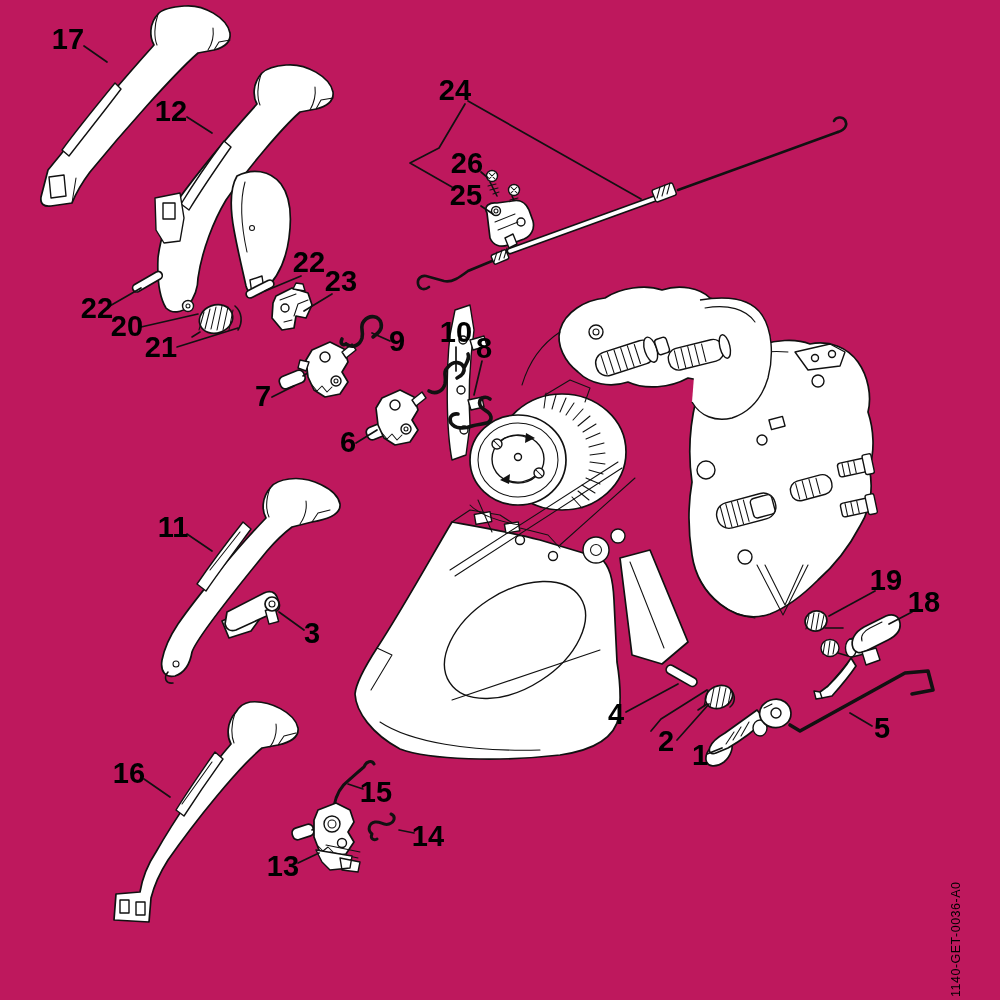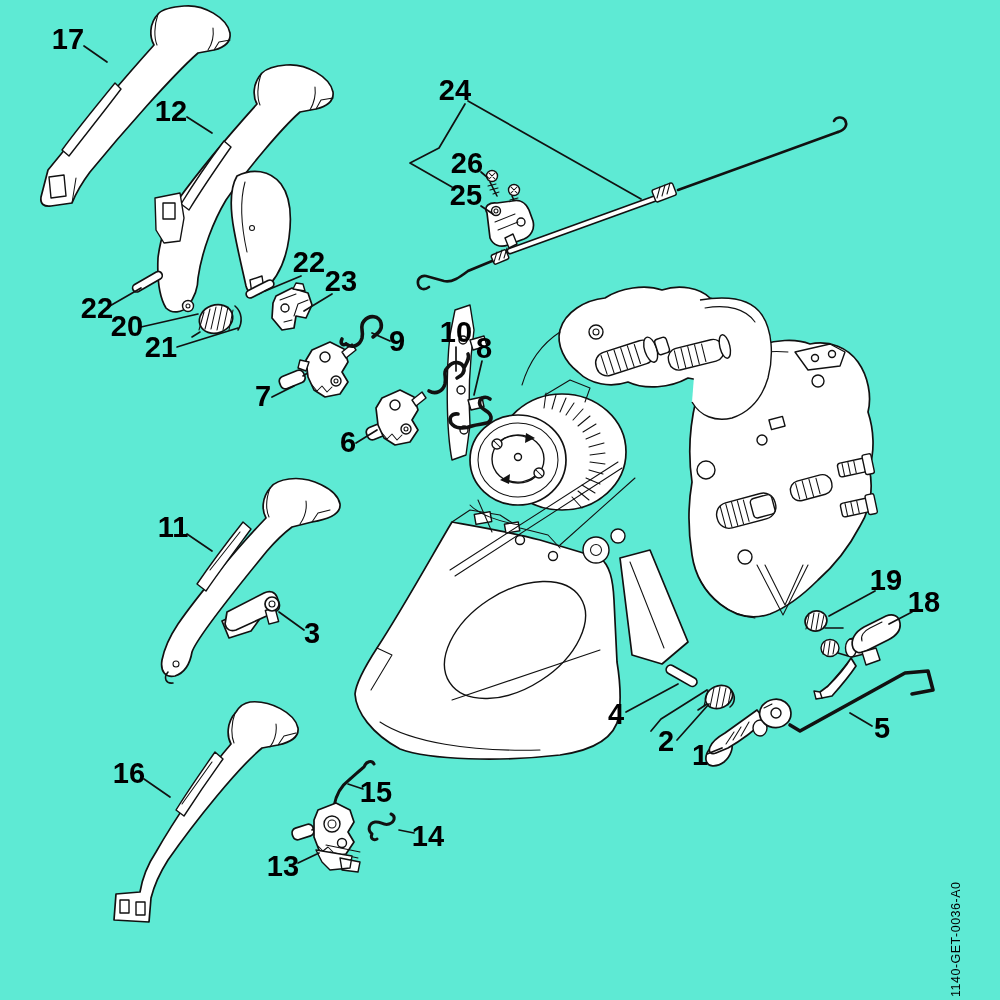--- a/index.html
+++ b/index.html
@@ -1,16 +1,16 @@
 <!DOCTYPE html>
 <html><head>
 <meta charset="utf-8">
 <style>
   html,body{margin:0;padding:0;background:#fff;}
-  #stage{position:relative;width:1000px;height:1000px;background:#5eead4;overflow:hidden;}
+  #stage{position:relative;width:1000px;height:1000px;background:#be185d;overflow:hidden;}
   svg{display:block;}
   .sh{fill:#fff;stroke:#111;stroke-width:1.7;stroke-linejoin:round;}
   .sh2{fill:#fff;stroke:#111;stroke-width:1.4;stroke-linejoin:round;}
   .ln{fill:none;stroke:#111;stroke-width:1.6;stroke-linejoin:round;stroke-linecap:round;}
   .d{fill:none;stroke:#111;stroke-width:1.05;stroke-linejoin:round;stroke-linecap:round;}
   .wire{fill:none;stroke:#111;stroke-width:3.6;stroke-linecap:round;stroke-linejoin:round;}
   .wire2{fill:none;stroke:#111;stroke-width:3;stroke-linecap:round;stroke-linejoin:round;}
   .cable{fill:none;stroke:#111;stroke-width:2.6;stroke-linecap:round;}
   .lead{fill:none;stroke:#111;stroke-width:1.7;stroke-linecap:round;stroke-linejoin:round;}
   .lbl{font:700 29px "Liberation Sans",sans-serif;fill:#000;}

